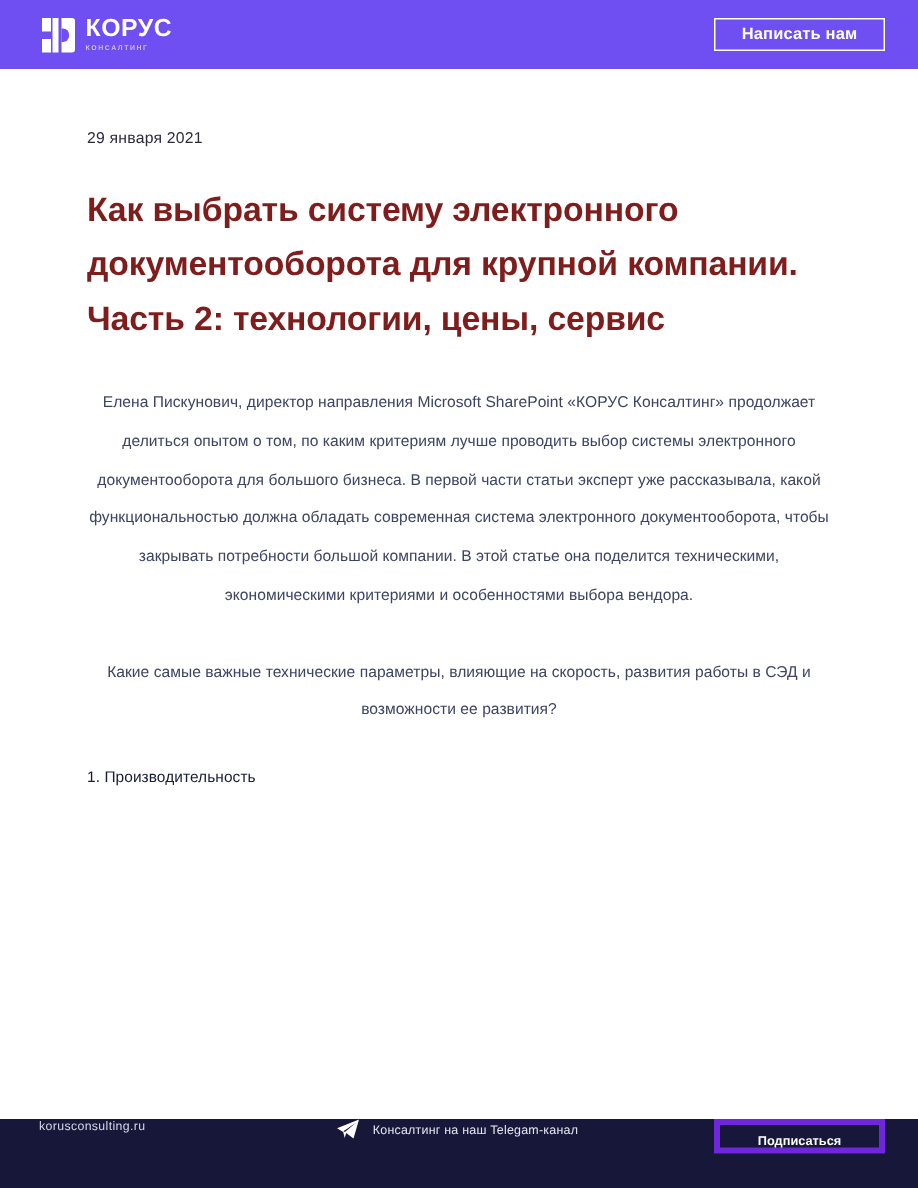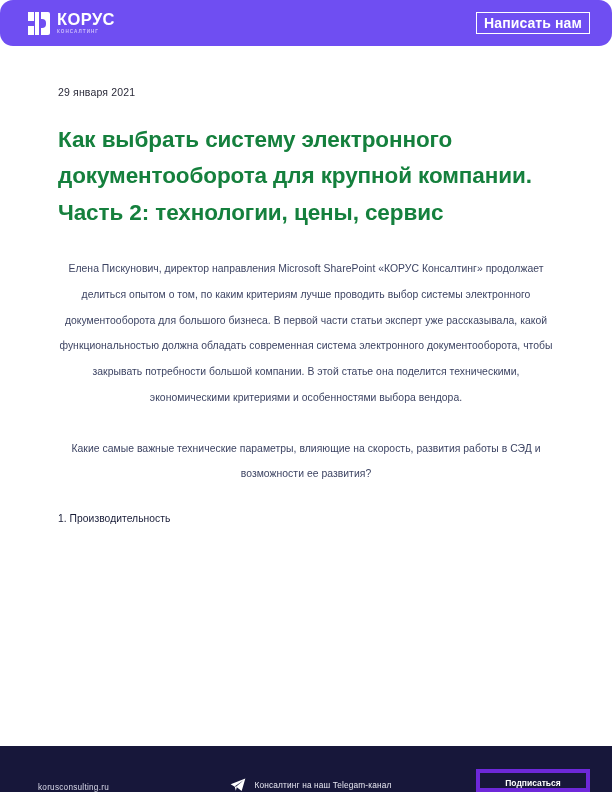--- a/index.html
+++ b/index.html
@@ -20,21 +20,20 @@
     position: absolute;
     top: 0; left: 0;
     width: 612px;
     height: 46px;
     background: #6f4ef2;
     display: flex;
     align-items: center;
     justify-content: space-between;
     box-sizing: border-box;
     padding: 0 22px 0 28px;
-    border-radius: 13px;
   }
   .brand {
     display: flex;
     align-items: center;
     gap: 7px;
   }
   .brand-mark {
     position: relative;
     width: 22px;
     height: 23px;
@@ -69,21 +68,21 @@
     font-weight: bold;
     letter-spacing: 1.05px;
     display: block;
     margin-top: 2px;
   }
   .header-btn {
     border: 1px solid #ffffff;
     color: #ffffff;
     background: transparent;
     font-family: "Liberation Sans", sans-serif;
-    font-size: 14px;
+    font-size: 11px;
     font-weight: bold;
     width: 114px;
     height: 22px;
     line-height: 20px;
     text-align: center;
     cursor: pointer;
     padding: 0;
     letter-spacing: 0.1px;
   }
 
@@ -99,21 +98,21 @@
     margin-top: 40px;
     color: #2b2b3a;
     font-size: 10.5px;
     letter-spacing: 0.15px;
   }
   h1.title {
     margin: 24px 0 0 0;
     font-size: 22.5px;
     font-weight: bold;
     line-height: 1.62;
-    color: #15803d;
+    color: #7f1d1d;
     letter-spacing: -0.1px;
     max-width: 480px;
   }
   p.para {
     margin: 25px 0 0 0;
     font-size: 10.4px;
     line-height: 2.47;
     color: #3d4463;
     letter-spacing: 0.03px;
     max-width: 496px;
@@ -135,23 +134,23 @@
   }
 
   
   .footer {
     position: absolute;
     left: 0; bottom: 0;
     width: 612px;
     height: 46px;
     background: #17173a;
     display: flex;
-    align-items: flex-end;
+    align-items: flex-start;
     box-sizing: border-box;
-    padding: 0 22px 0 38px;
+    padding: 0 22px 0 26px;
   }
   .footer-url {
     color: #d9d9e8;
     font-size: 8.2px;
     letter-spacing: 0.25px;
     flex: 0 0 auto;
   }
   .footer-center {
     flex: 1 1 auto;
     display: flex;

